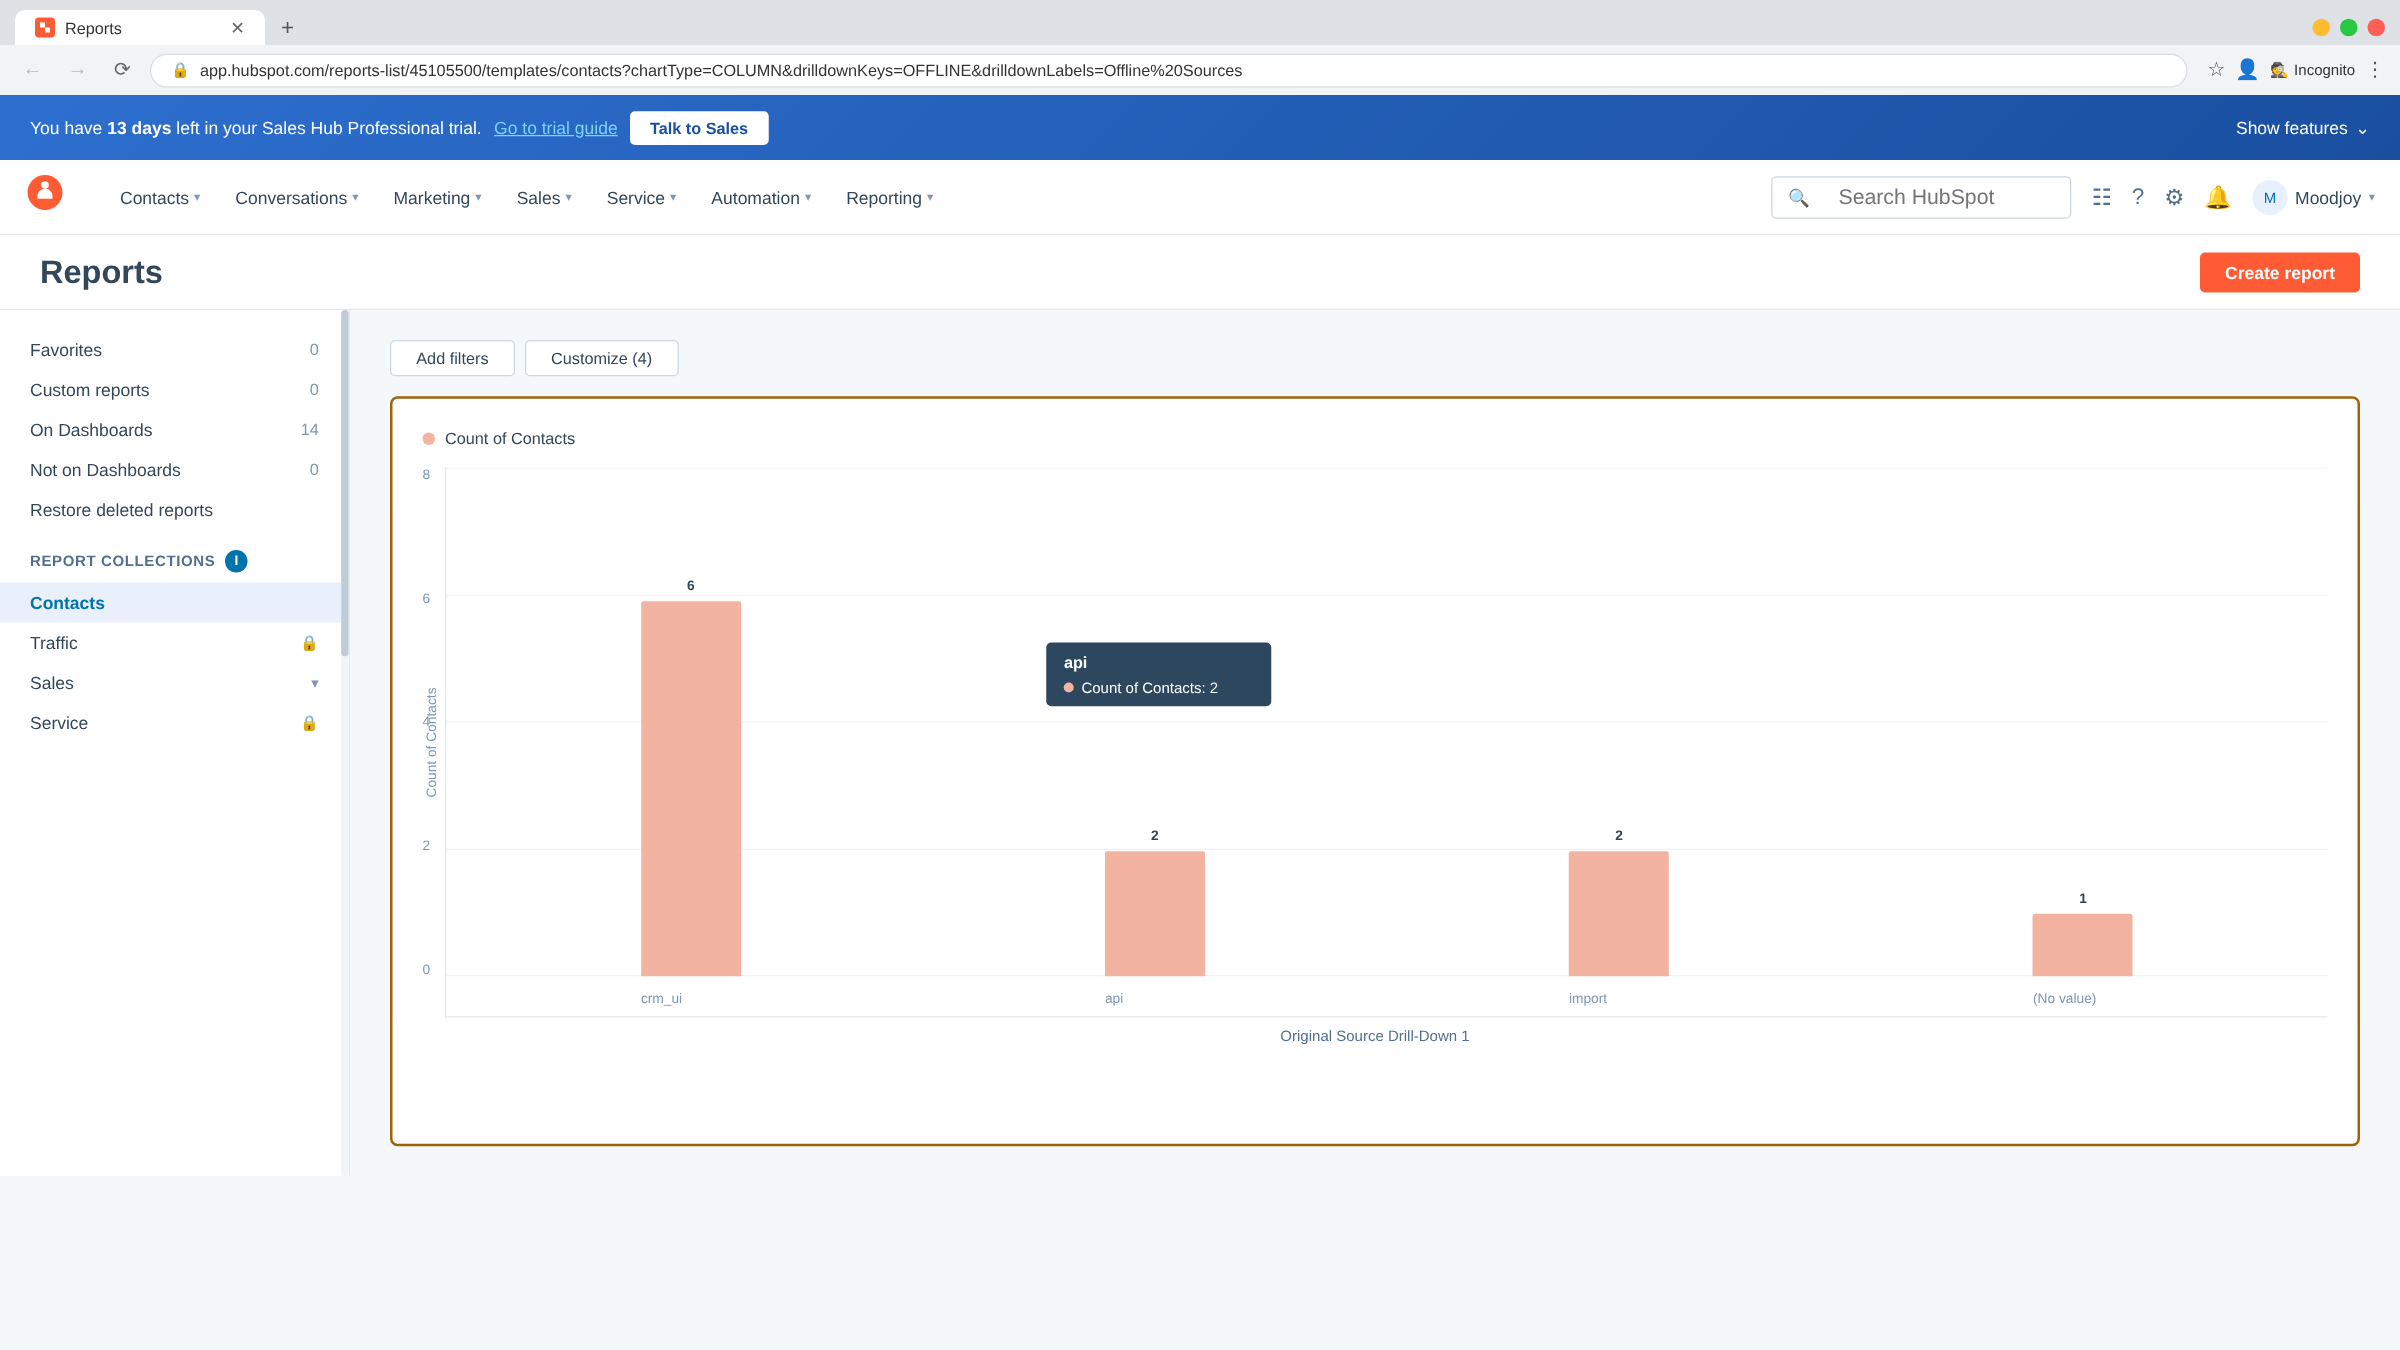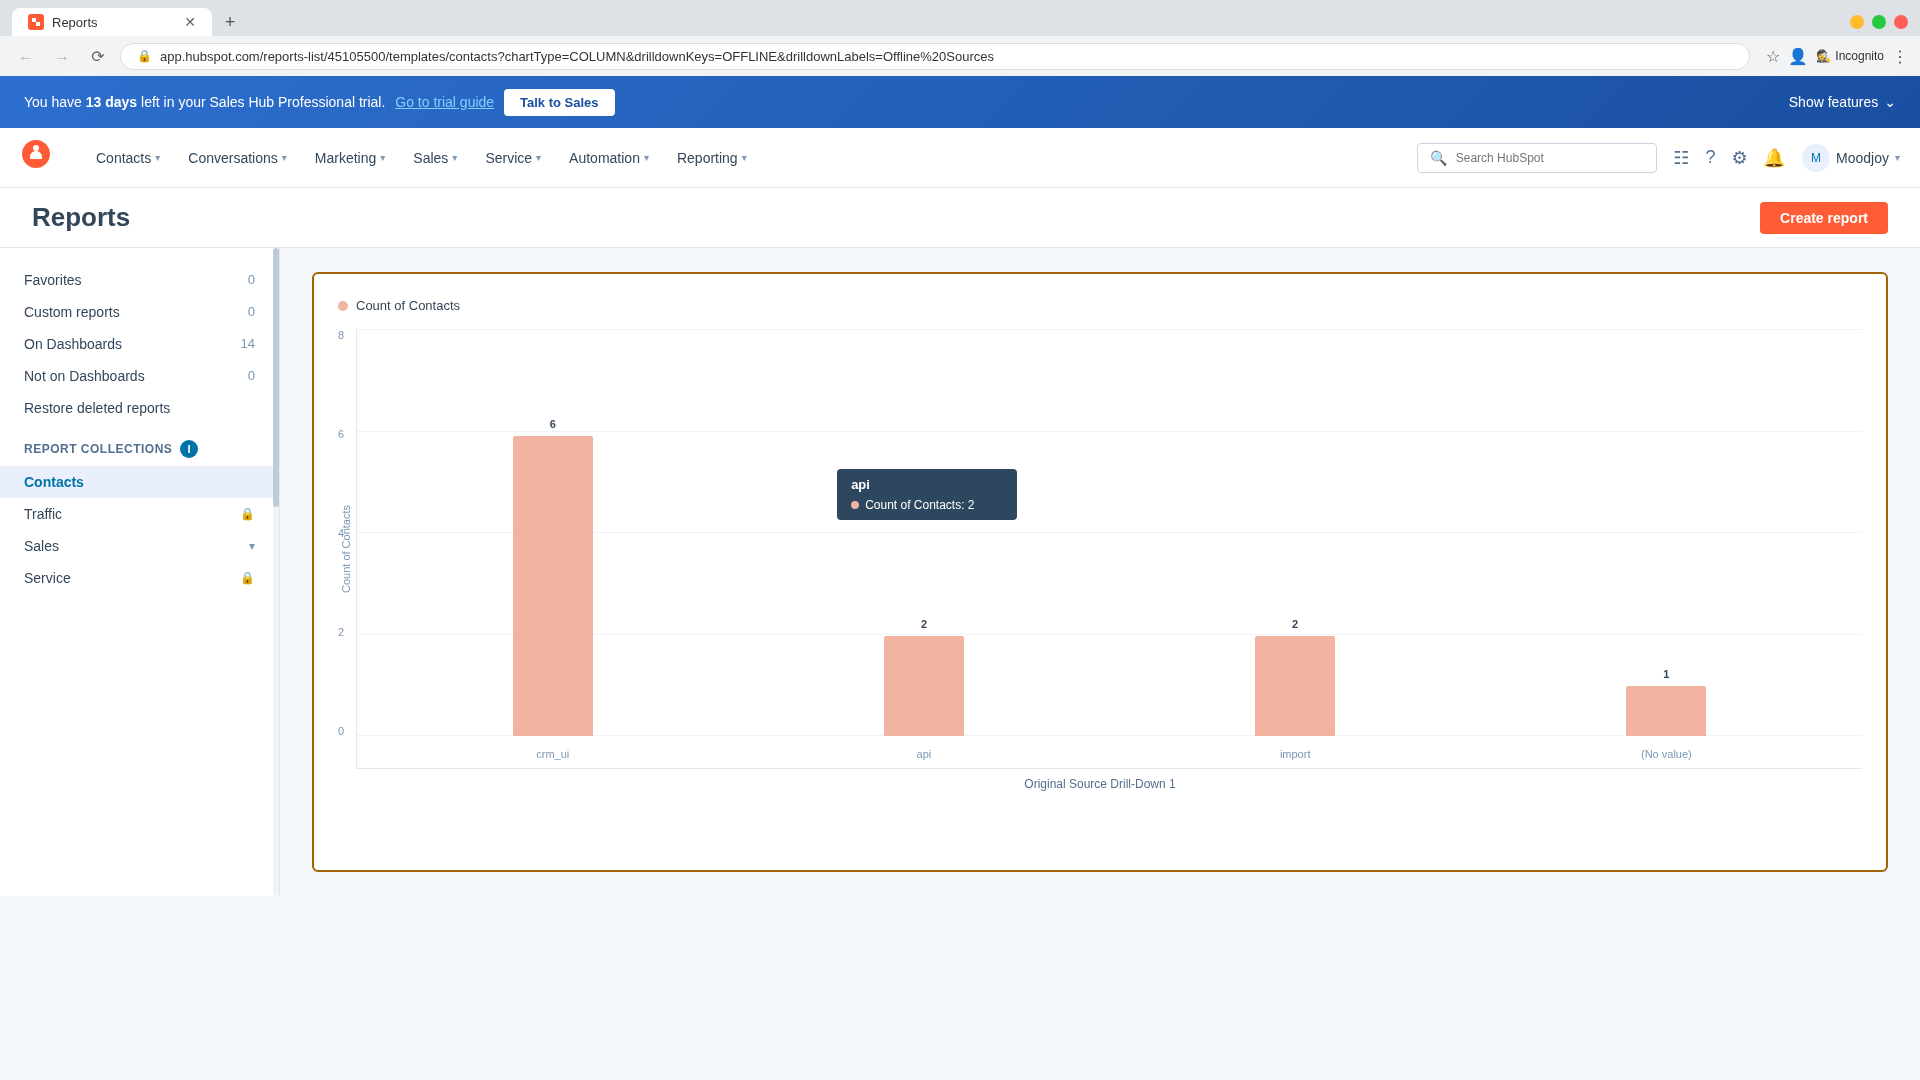--- a/index.html
+++ b/index.html
@@ -32,21 +32,21 @@
 
     
     .hs-nav { background: #fff; border-bottom: 1px solid #e5e8eb; display: flex; align-items: center; padding: 0 20px; height: 60px; }
     .hs-logo { color: #ff5c35; font-size: 28px; margin-right: 32px; cursor: pointer; }
     .hs-logo svg { width: 32px; height: 32px; }
     .nav-items { display: flex; align-items: center; gap: 4px; flex: 1; }
     .nav-item { display: flex; align-items: center; gap: 4px; padding: 8px 12px; font-size: 14px; color: #33475b; cursor: pointer; border-radius: 4px; white-space: nowrap; }
     .nav-chevron { font-size: 10px; color: #7c98b6; }
     .nav-right { display: flex; align-items: center; gap: 16px; margin-left: auto; }
     .search-box { display: flex; align-items: center; border: 1px solid #cbd6e2; border-radius: 4px; padding: 6px 12px; gap: 8px; background: #fff; width: 240px; }
-    .search-box input { border: none; outline: none; font-size: 12px; color: #404040; width: 100%; background: transparent; }
+    .search-box input { border: none; outline: none; font-size: 17px; color: #404040; width: 100%; background: transparent; margin-left: 15px; }
     .search-icon { color: #7c98b6; font-size: 14px; }
     .nav-icon-btn { color: #516f90; font-size: 18px; cursor: pointer; }
     .user-menu { display: flex; align-items: center; gap: 6px; cursor: pointer; font-size: 14px; color: #33475b; }
     .page-header { display: flex; align-items: center; justify-content: space-between; padding: 16px 32px; background: #fff; border-bottom: 1px solid #e5e8eb; height: 60px; }
     .page-title { font-size: 26px; font-weight: 600; color: #33475b; }
     .create-report-btn { background: #ff5c35; color: #fff; border: none; border-radius: 4px; padding: 8px 20px; font-size: 14px; font-weight: 600; cursor: pointer; margin-left: 17px; }
 
     .content-area { display: flex; flex: 1; overflow: hidden; }
 
     
@@ -75,21 +75,21 @@
     
     .chart-area { display: flex; height: 440px; }
     .chart-y-axis { display: flex; flex-direction: column; justify-content: space-between; align-items: flex-end; padding-right: 12px; padding-bottom: 32px; font-size: 11px; color: #7c98b6; }
     .chart-plot { flex: 1; position: relative; border-left: 1px solid #e5e8eb; border-bottom: 1px solid #e5e8eb; }
     .chart-grid { position: absolute; top: 0; left: 0; right: 0; bottom: 32px; display: flex; flex-direction: column; justify-content: space-between; pointer-events: none; }
     .grid-line { border-top: 1px solid #f0f3f6; width: 100%; }
     .chart-bars { position: absolute; bottom: 32px; left: 0; right: 0; top: 0; display: flex; align-items: flex-end; justify-content: space-around; padding: 0 40px; gap: 60px; }
     .bar-group { display: flex; flex-direction: column; align-items: center; gap: 4px; position: relative; }
     .bar { background: #f2b3a0; border-radius: 2px 2px 0 0; width: 80px; position: relative; cursor: pointer; }
     .bar-label-top { font-size: 11px; color: #33475b; position: absolute; top: -18px; width: 100%; text-align: center; font-weight: 600; }
-    .bar-x-label { position: absolute; bottom: -24px; font-size: 11px; color: #7c98b6; white-space: nowrap; text-align: center; width: 80px; }
+    .bar-x-label { position: absolute; bottom: -24px; font-size: 11px; color: #7c98b6; white-space: nowrap; width: 80px; }
     .chart-y-label { position: absolute; left: -55px; top: 50%; transform: translateY(-50%) rotate(-90deg); font-size: 11px; color: #7c98b6; white-space: nowrap; }
     .chart-x-axis-label { text-align: center; font-size: 12px; color: #516f90; margin-top: 8px; font-weight: 500; }
 
     
     .chart-tooltip { position: absolute; background: #2d475e; color: #fff; border-radius: 4px; padding: 8px 14px; font-size: 13px; min-width: 180px; z-index: 10; }
     .chart-tooltip .tooltip-title { color: #fff; font-weight: 600; margin-bottom: 6px; font-size: 13px; }
     .tooltip-row { display: flex; align-items: center; gap: 6px; font-size: 12px; }
     .tooltip-dot { width: 8px; height: 8px; border-radius: 50%; background: #f2b3a0; display: inline-block; }
 
     
@@ -260,20 +260,24 @@
     </div>
     <div class="sidebar-collection-item">
       <span>Service</span>
       <span class="lock-icon-sm">🔒</span>
     </div>
   </div>
 
   <div class="main-content">
     <div class="report-area">
 
+      <div class="report-tabs">
+        <button class="report-tab">Add filters</button>
+        <button class="report-tab">Customize (4)</button>
+      </div>
 
       <div class="chart-container">
 
         <div class="chart-legend">
           <span class="legend-dot"></span>
           <span>Count of Contacts</span>
         </div>
 
         <div class="chart-area">
           <div class="chart-y-axis">

